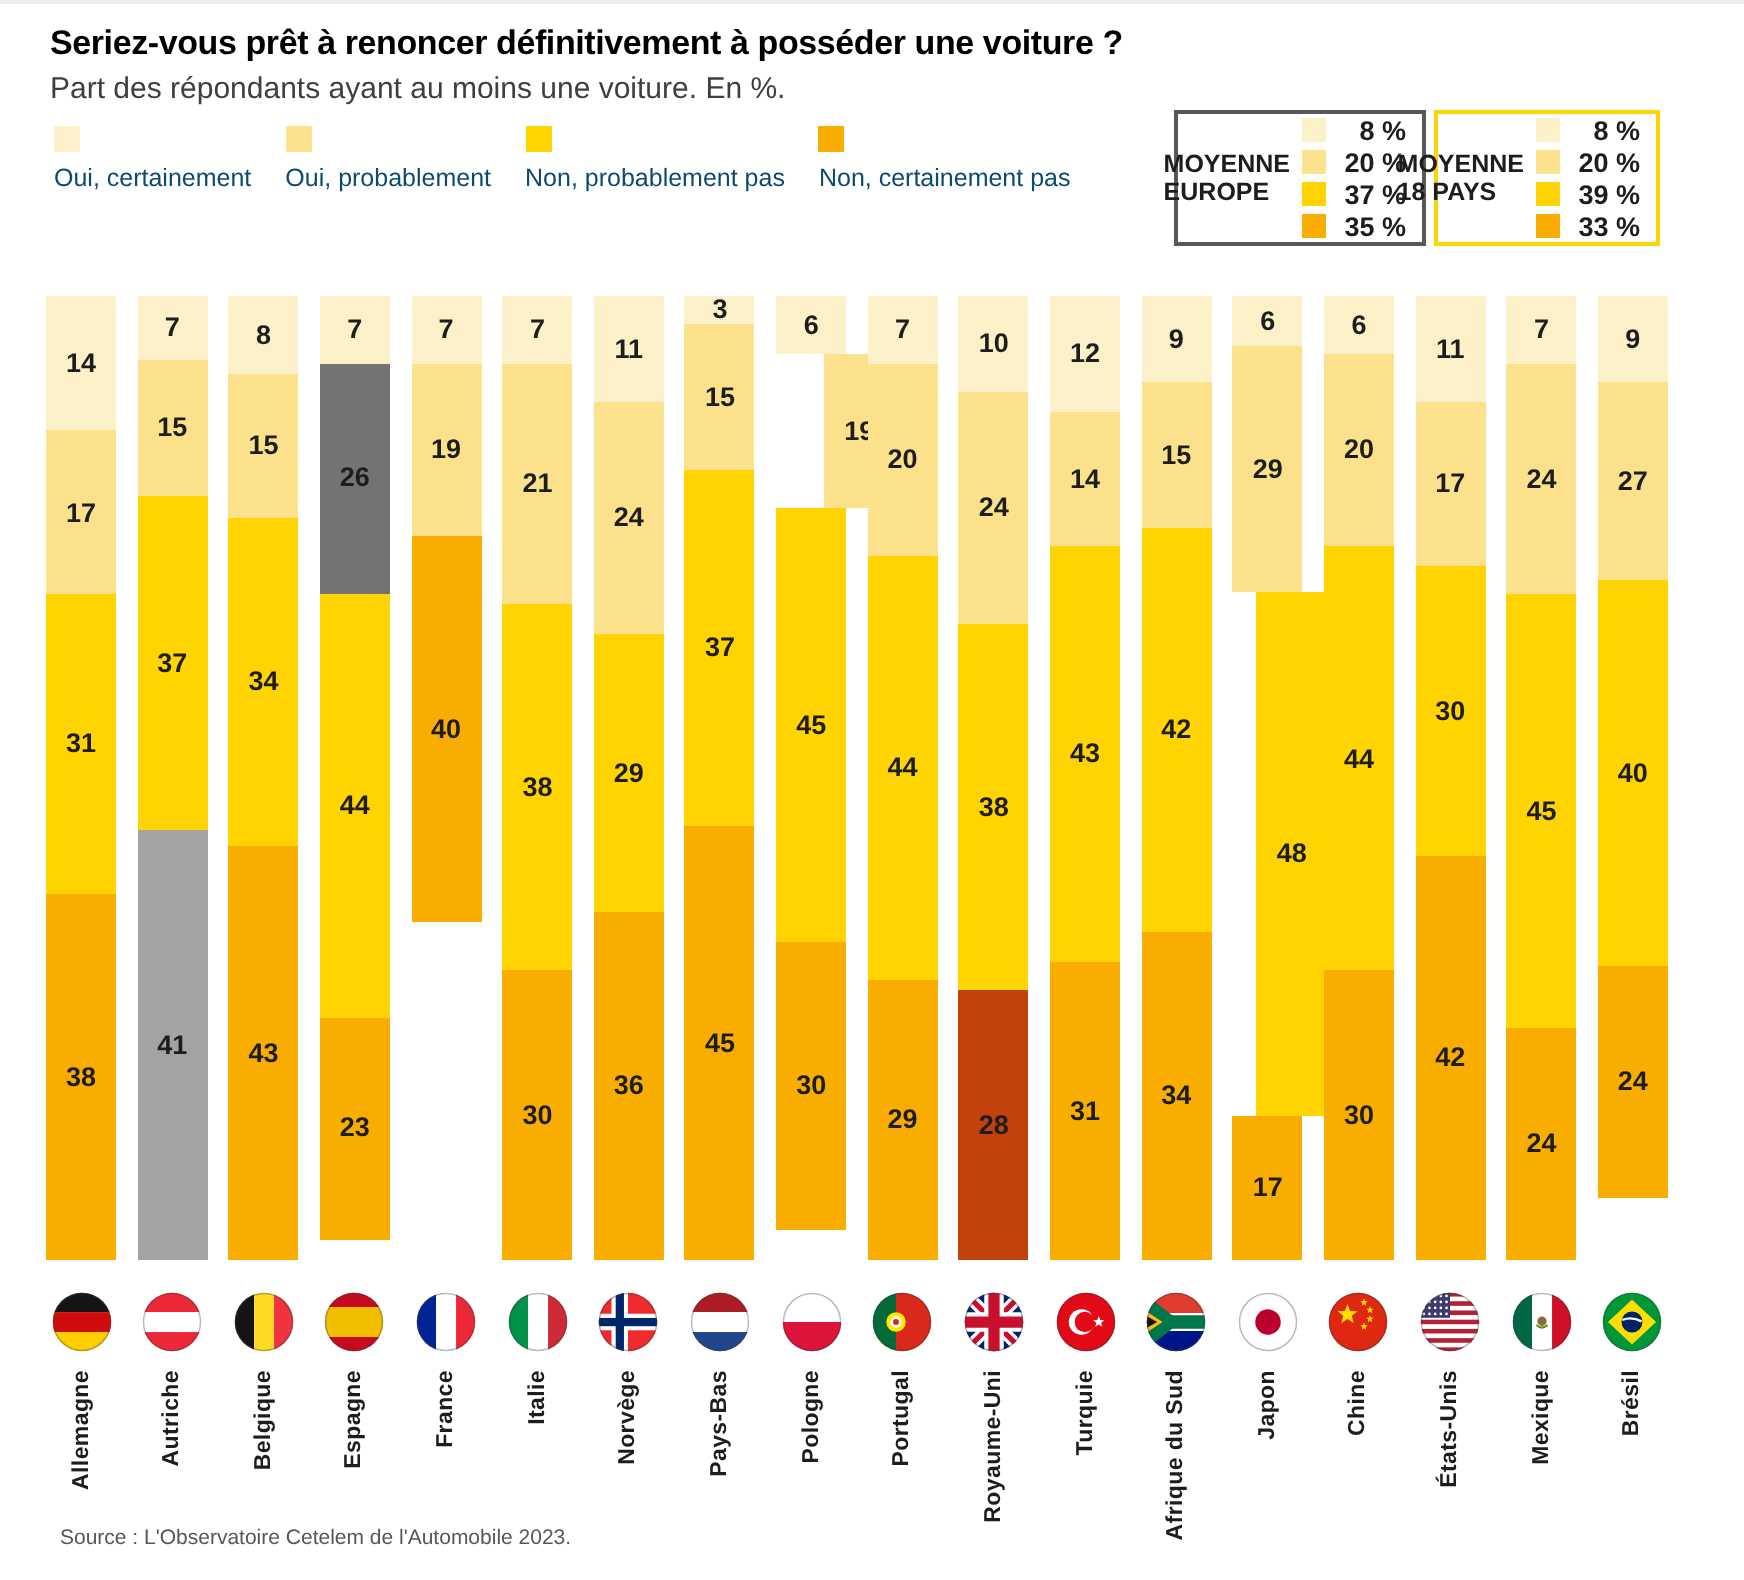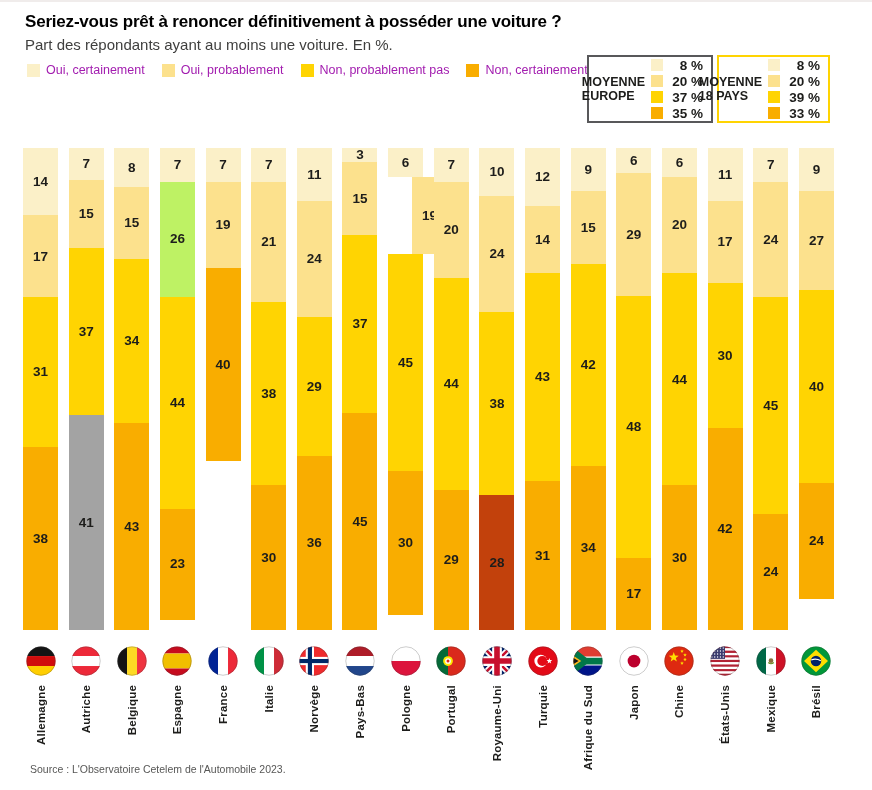--- a/index.html
+++ b/index.html
@@ -5,21 +5,21 @@
   html,body{margin:0;padding:0;}
   body{font-family:"Liberation Sans", sans-serif; background:#fff;}
   .page{position:relative; width:872px; height:790px; background:#fff; overflow:hidden;}
   .top-hairline{position:absolute; top:0; left:0; width:872px; height:2px; background:#f0eceb;}
 
   .header{position:absolute; left:25px; top:12px; width:560px;}
   .title{font-size:17px; font-weight:800; color:#000000; letter-spacing:-0.2px; line-height:1.2;}
   .subtitle{font-size:15px; color:#3f3f3e; margin-top:4px;}
 
   .legend{position:absolute; left:27px; top:63px; display:flex; gap:17px; align-items:center;}
-  .legend-item{display:flex; align-items:flex-end; gap:6px; font-size:12.5px; color:#a21caf;}
+  .legend-item{display:flex; align-items:flex-start; gap:6px; font-size:12.5px; color:#0c4a6e;flex-direction:column;}
   .swatch{display:inline-block; width:13px; height:13px; flex:0 0 13px;}
 
   .avg-box{position:absolute; top:55px; height:68px; background:#fff; display:flex; align-items:center; justify-content:flex-end; gap:6px; padding:0 8px; box-sizing:border-box;}
   .avg-box.europe{left:587px; width:126px; border:2px solid #58585a;}
   .avg-box.pays{left:717px; width:113px; border:2px solid #ffd402;}
   .avg-title{font-size:12.5px; font-weight:800; color:#1d1d1b; text-align:left; line-height:1.15;}
   .avg-rows{display:flex; flex-direction:column; gap:1px;}
   .avg-row{display:flex; align-items:center; gap:4px; height:15px;}
   .avg-row .swatch{width:12px; height:12px; flex:0 0 12px;}
   .avg-val{font-size:13.5px; font-weight:800; color:#1d1d1b; width:36px; text-align:right; white-space:nowrap;}
@@ -204,21 +204,21 @@
           </g>
           <circle cx="20" cy="20" r="19" fill="none" stroke="rgba(60,60,60,0.35)" stroke-width="1"></circle>
         </svg>
         <div class="country-label">Belgique</div>
       </div>
       <div class="bar-column">
         <div class="stack">
           <div class="segment" style="height: 33.74px; background: rgb(251, 240, 200);">
             <span class="seg-label">7</span>
           </div>
-          <div class="segment" style="height: 115px; background: #bef264;">
+          <div class="segment" style="height: 115px; background: #737373;">
             <span class="seg-label">26</span>
           </div>
           <div class="segment" style="height: 212.08px; background: rgb(255, 212, 2);">
             <span class="seg-label">44</span>
           </div>
           <div class="segment" style="height: 110.86px; background: rgb(249, 173, 0);">
             <span class="seg-label">23</span>
           </div>
         </div>
         <svg class="flag" viewBox="0 0 40 40">
@@ -514,21 +514,21 @@
         <div class="country-label">Afrique du Sud</div>
       </div>
       <div class="bar-column">
         <div class="stack">
           <div class="segment" style="height: 28.92px; background: rgb(251, 240, 200);">
             <span class="seg-label">6</span>
           </div>
           <div class="segment" style="height: 139.78px; background: rgb(252, 225, 141);">
             <span class="seg-label">29</span>
           </div>
-          <div class="segment" style="height: 297px; background: rgb(255, 212, 2);">
+          <div class="segment" style="height: 297px; background: rgb(255, 212, 2); margin-left: 12px;">
             <span class="seg-label">48</span>
           </div>
           <div class="segment" style="height: 81.94px; background: rgb(249, 173, 0);">
             <span class="seg-label">17</span>
           </div>
         </div>
         <svg class="flag" viewBox="0 0 40 40">
           <defs>
             <clipPath id="clip13">
               <circle cx="20" cy="20" r="19.5"></circle>

